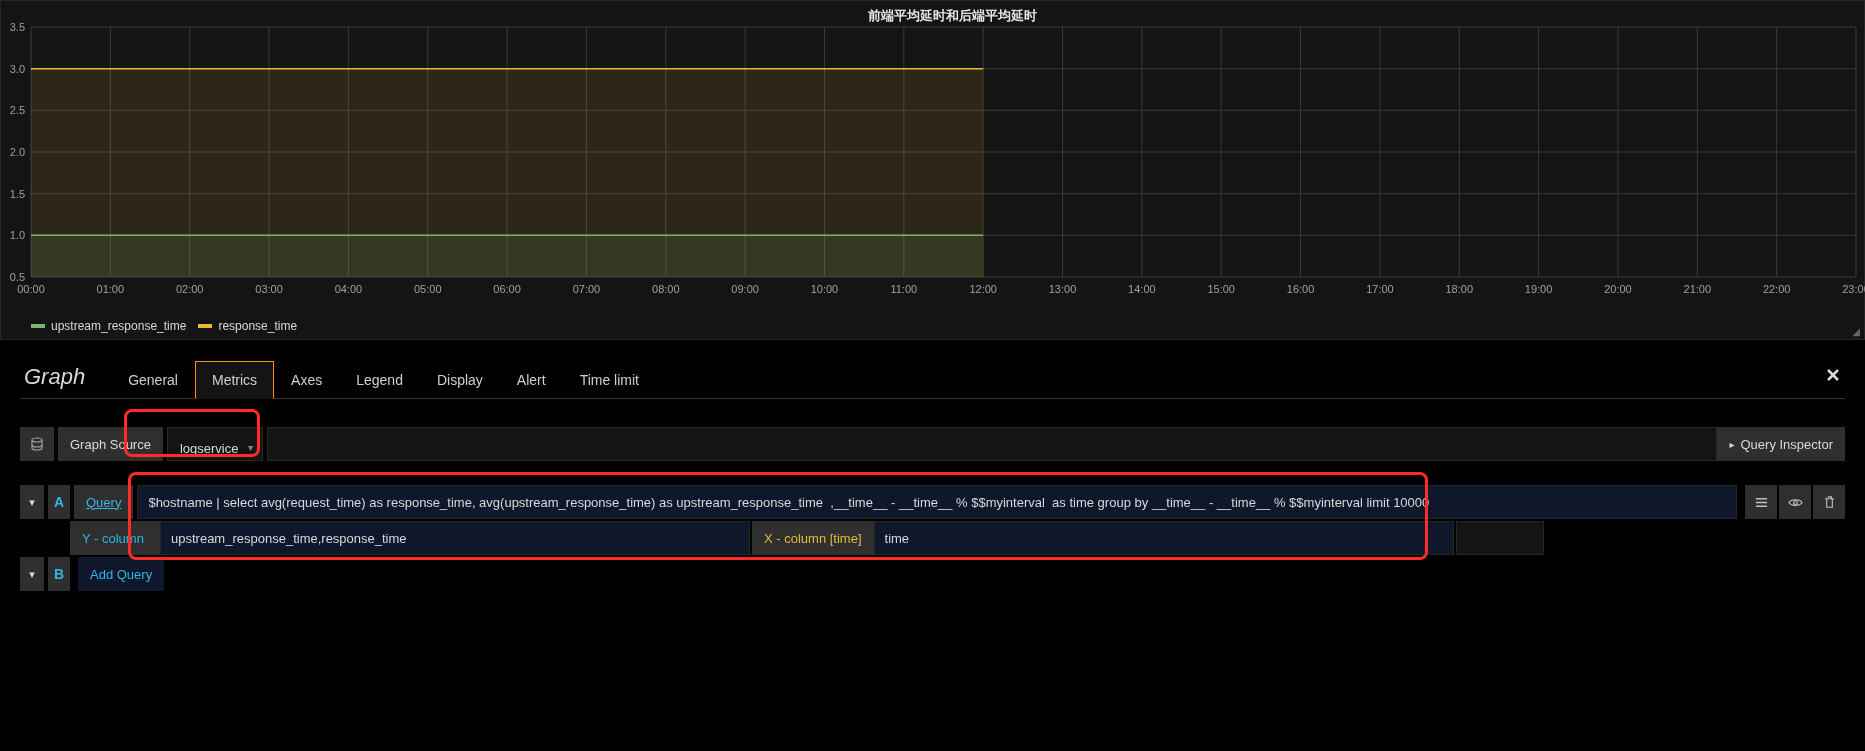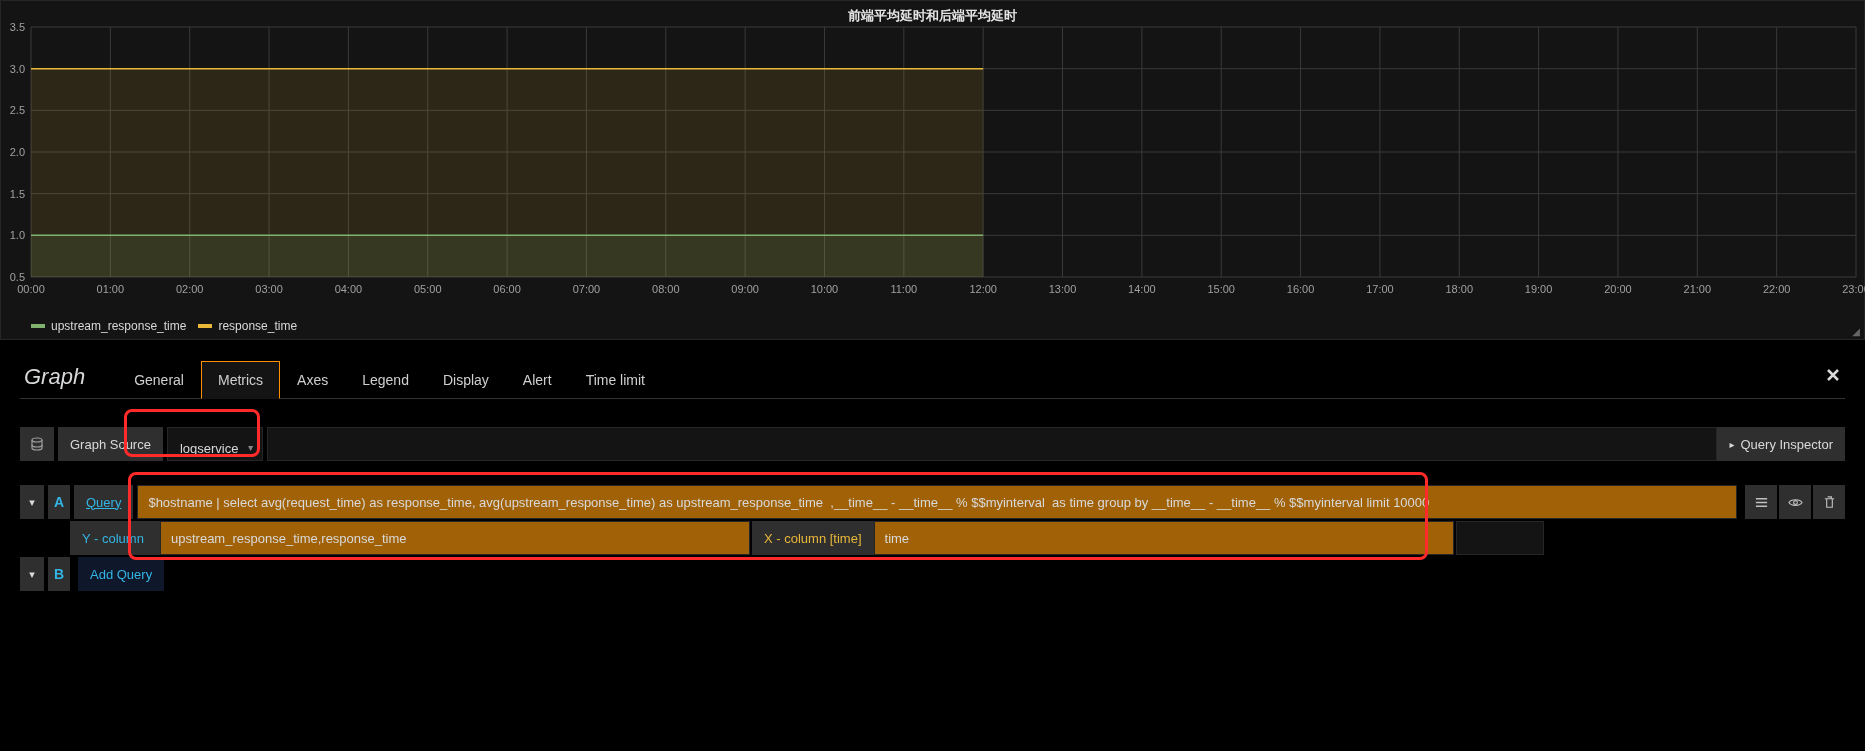--- a/index.html
+++ b/index.html
@@ -1,29 +1,29 @@
 <!DOCTYPE html>
 <html><head>
 <meta charset="utf-8">
 <style>
   * { box-sizing: border-box; margin: 0; padding: 0; }
   html, body { width: 1865px; height: 751px; background: #000; color: #d8d9da; font-family: "Helvetica Neue", Arial, sans-serif; font-size: 13px; overflow: hidden; }
-  .panel { position: relative; width: 100%; }
+  .panel { position: relative; width: 100%; padding-left: 20px; }
   .chart-panel { height: 340px; border: 1px solid #262626; background: #141414; position: relative; }
   .chart-title { position: absolute; top: 6px; width: 100%; text-align: center; font-size: 13px; color: #e5e5e5; font-weight: bold; }
   .chart-body { position: absolute; top: 22px; left: 30px; right: 8px; bottom: 44px; }
   .chart-svg { width: 100%; height: 100%; }
   .grid-line { stroke: #3a3a3a; stroke-width: 1; }
   .axis-text { fill: #a0a0a0; font-size: 11px; }
   .legend { position: absolute; bottom: 6px; left: 30px; display: flex; gap: 12px; font-size: 12px; align-items: flex-start; }
   .legend-item { display: flex; align-items: center; gap: 6px; cursor: pointer; }
   .legend-swatch { width: 14px; height: 4px; display: inline-block; }
   .resize-handle { position: absolute; bottom: 2px; right: 4px; color: #666; font-size: 10px; cursor: nwse-resize; }
   .editor { padding: 16px 20px 0 20px; }
-  .editor-header { display: flex; align-items: flex-end; border-bottom: 1px solid #333; gap: 14px; position: relative; }
+  .editor-header { display: flex; align-items: flex-end; border-bottom: 1px solid #333; gap: 8px; position: relative; }
   .panel-type { font-style: italic; font-size: 22px; color: #d8d9da; padding: 8px 18px 8px 4px; }
   .tab { padding: 10px 16px; color: #cfcfcf; cursor: pointer; border: 1px solid transparent; border-bottom: none; font-size: 14px; }
   .tab.active { border-color: #ff8f00; background: #141414; border-bottom: 1px solid #141414; margin-bottom: -1px; }
   .close-editor { position: absolute; right: 4px; bottom: 10px; font-size: 18px; cursor: pointer; color: #d8d9da; }
   .editor-body { padding-top: 28px; }
   .form-row { display: flex; align-items: center; gap: 0; margin-bottom: 2px; position: relative; }
   .form-label-box { background: #2f2f2f; color: #d8d9da; padding: 0 12px; height: 34px; display: flex; align-items: center; font-size: 13px; }
   .icon-box { background: #2f2f2f; width: 34px; height: 34px; display: flex; align-items: center; justify-content: center; color: #a0a0a0; }
   .ds-select { background: #141414; border: 1px solid #262626; height: 34px; padding: 8px 24px 0 12px; display: flex; align-items: center; cursor: pointer; position: relative; margin-left: 4px; }
   .ds-select::after { content: '▸'; position: absolute; right: 8px; transform: rotate(90deg); font-size: 10px; color: #888; }
@@ -32,21 +32,21 @@
   .hl1 { top: 409px; left: 124px; width: 136px; height: 48px; }
   .hl2 { top: 472px; left: 128px; width: 1300px; height: 88px; }
   .query-rows { margin-top: 24px; }
   .query-row-wrap { display: flex; align-items: center; gap: 4px; margin-bottom: 2px; }
   .row-toggle { background: #2f2f2f; border: none; color: #d8d9da; width: 24px; height: 34px; display: flex; align-items: center; justify-content: center; cursor: pointer; }
   .row-toggle::before { content: '▾'; font-size: 11px; }
   .row-letter { width: 22px; height: 34px; display: flex; align-items: center; justify-content: center; font-weight: bold; font-size: 14px; }
   .row-letter.a { background: #2f2f2f; color: #33b5e5; }
   .row-letter.b { background: #2f2f2f; color: #33b5e5; }
   .kw { color: #33b5e5; background: #2f2f2f; height: 34px; padding: 0 12px; display: flex; align-items: center; font-weight: 500; }
-  .query-input { flex: 1; background: #a16207; border: 1px solid #262626; color: #d8d9da; height: 34px; padding: 0 10px; font-size: 13px; font-family: inherit; }
+  .query-input { flex: 1; background: #0f172a; border: 1px solid #262626; color: #d8d9da; height: 34px; padding: 0 10px; font-size: 13px; font-family: inherit; }
   .query-input.narrow { flex: 0 0 590px; }
   .filler { flex: 1; background: #141414; height: 34px; border: 1px solid #262626; }
   .actions { display: flex; gap: 2px; margin-left: 4px; }
   .action-btn { width: 32px; height: 34px; background: #2f2f2f; display: flex; align-items: center; justify-content: center; cursor: pointer; color: #c0c0c0; }
   .action-btn svg { width: 15px; height: 15px; }
   .add-query-btn { background: #0f172a; border: none; color: #33b5e5; height: 34px; padding: 0 12px; cursor: pointer; font-size: 13px; }
   .sub-row { display: flex; align-items: center; margin-left: 50px; margin-bottom: 2px; gap: 0; }
   .sub-label { background: #2f2f2f; color: #33b5e5; height: 34px; padding: 16px 12px; display: flex; align-items: center; min-width: 90px; }
   .sub-label.orange { color: #eab839; }
 </style>

